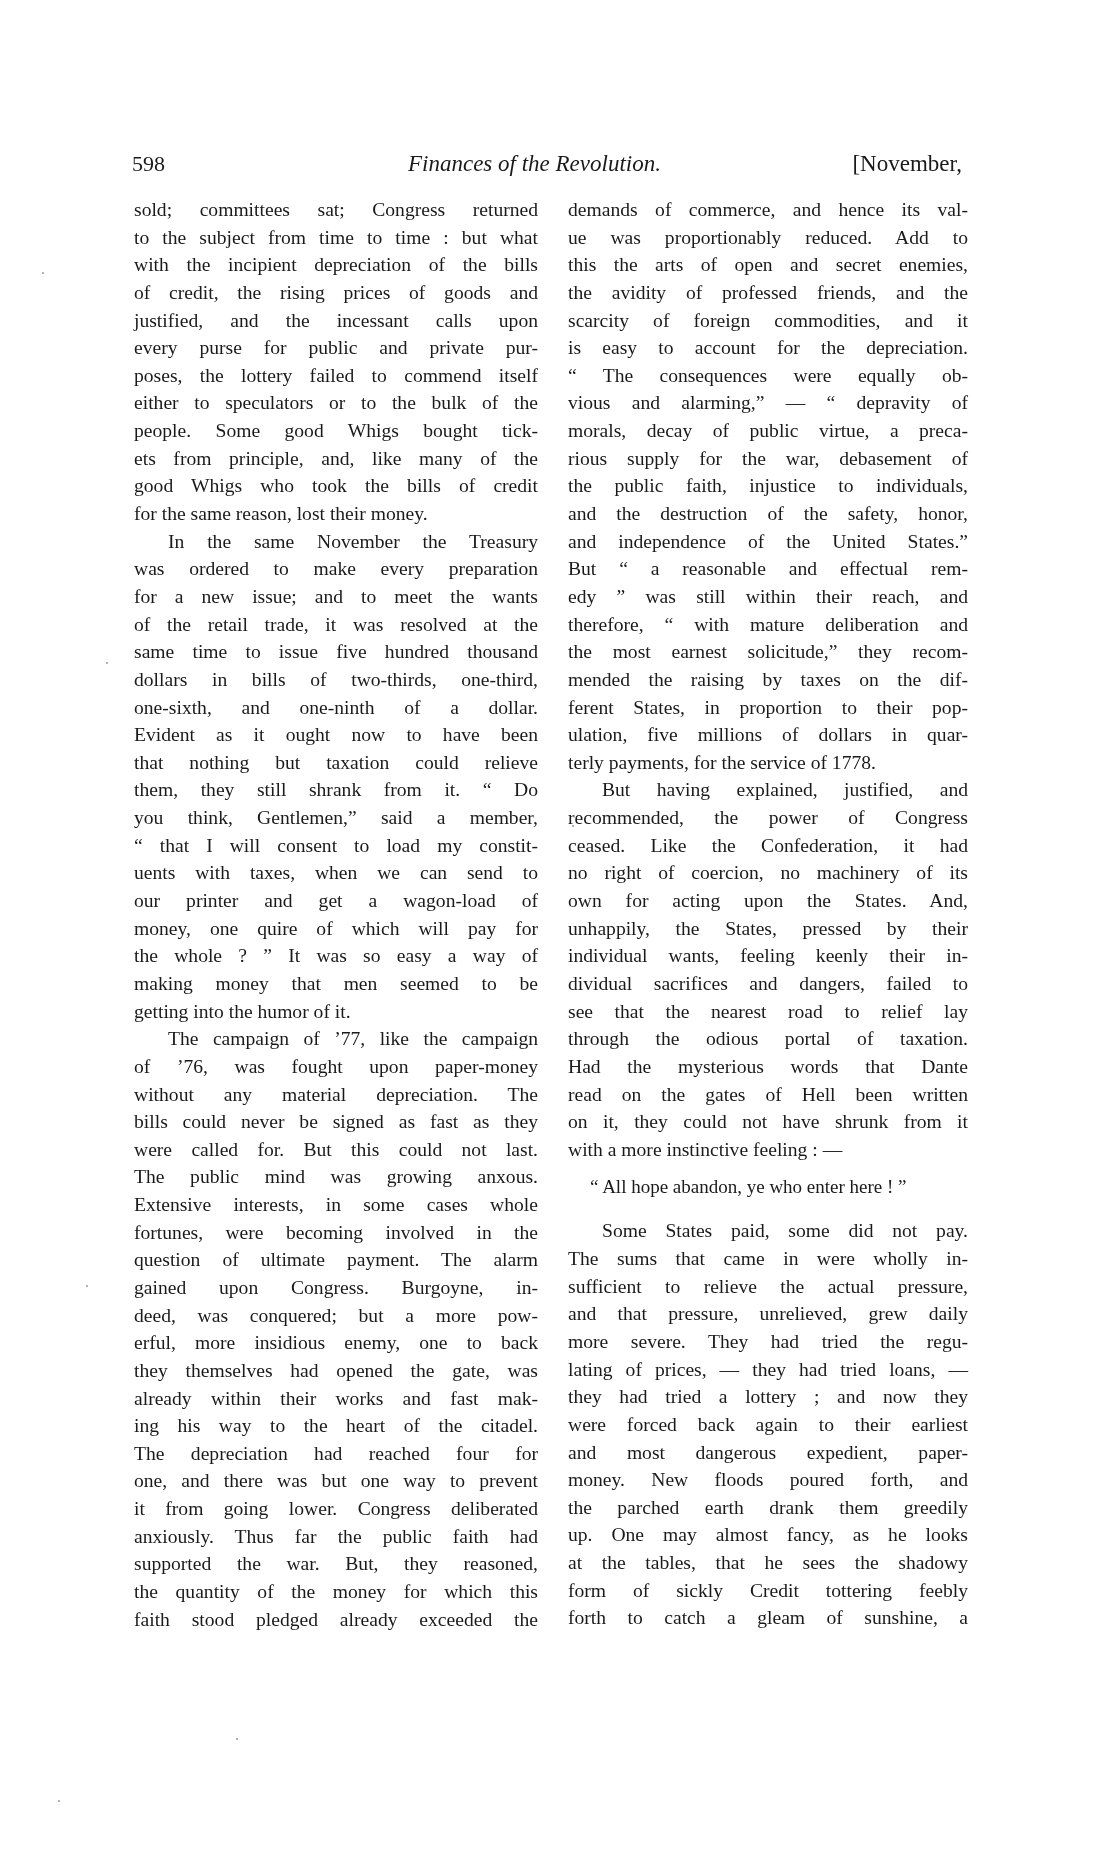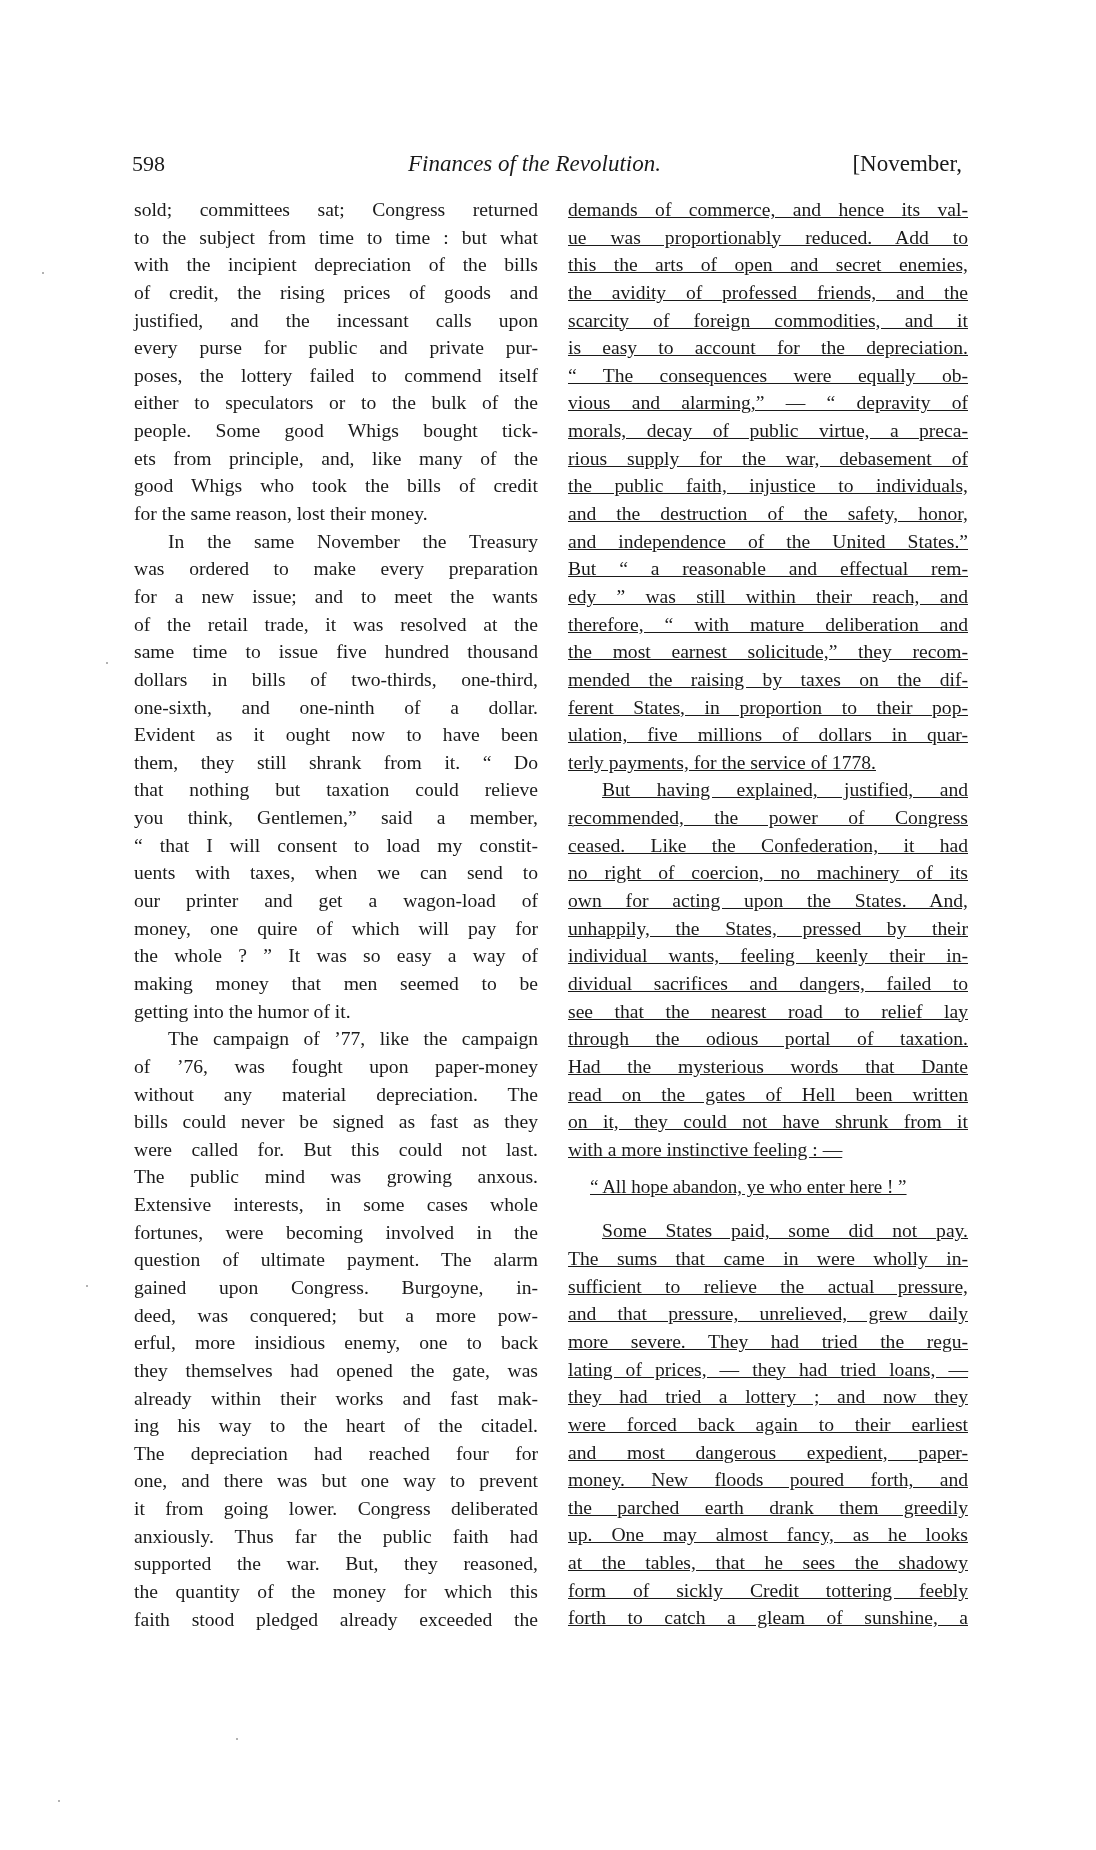--- a/index.html
+++ b/index.html
@@ -47,21 +47,21 @@
       top: 0;
       font-size: 23px;
       font-family: Liberation Serif, serif;
     }
     .column {
       position: absolute;
       top: 196px;
       width: 404px;
     }
     .col-left { left: 134px; }
-    .col-right { left: 568px; width: 400px; text-decoration: underline; }
+    .col-right { left: 568px; width: 400px; }
     .line {
       display: block;
       height: 27.65px;
       line-height: 27.65px;
       font-size: 19.6px;
       white-space: nowrap;
       text-align: justify;
       text-align-last: justify;
     }
     .line.last {
@@ -112,22 +112,22 @@
     <span class="line">good Whigs who took the bills of credit</span>
     <span class="line last">for the same reason, lost their money.</span>
     <span class="line indent">In the same November the Treasury</span>
     <span class="line">was ordered to make every preparation</span>
     <span class="line">for a new issue; and to meet the wants</span>
     <span class="line">of the retail trade, it was resolved at the</span>
     <span class="line">same time to issue five hundred thousand</span>
     <span class="line">dollars in bills of two-thirds, one-third,</span>
     <span class="line">one-sixth, and one-ninth of a dollar.</span>
     <span class="line">Evident as it ought now to have been</span>
+    <span class="line">that nothing but taxation could relieve</span>
     <span class="line">them, they still shrank from it.  “ Do</span>
-    <span class="line">that nothing but taxation could relieve</span>
     <span class="line">you think, Gentlemen,” said a member,</span>
     <span class="line">“ that I will consent to load my constit-</span>
     <span class="line">uents with taxes, when we can send to</span>
     <span class="line">our printer and get a wagon-load of</span>
     <span class="line">money, one quire of which will pay for</span>
     <span class="line">the whole ? ”  It was so easy a way of</span>
     <span class="line">making money that men seemed to be</span>
     <span class="line last">getting into the humor of it.</span>
     <span class="line indent">The campaign of ’77, like the campaign</span>
     <span class="line">of ’76, was fought upon paper-money</span>

